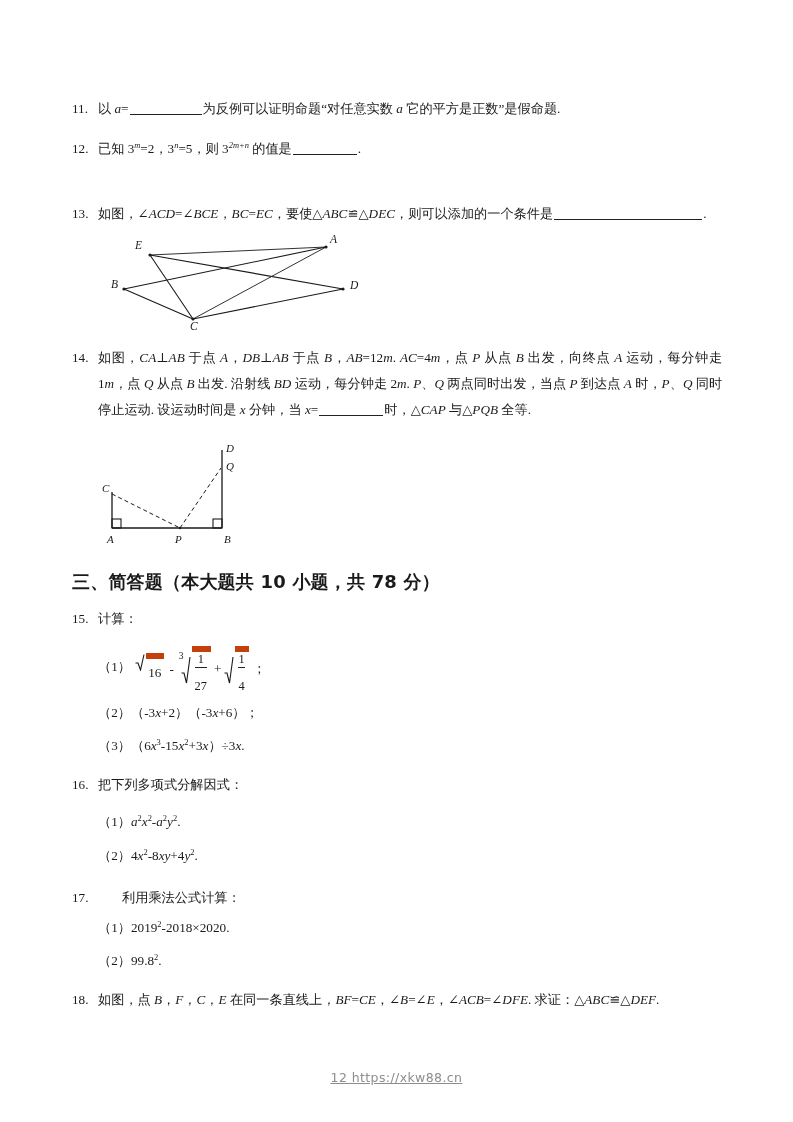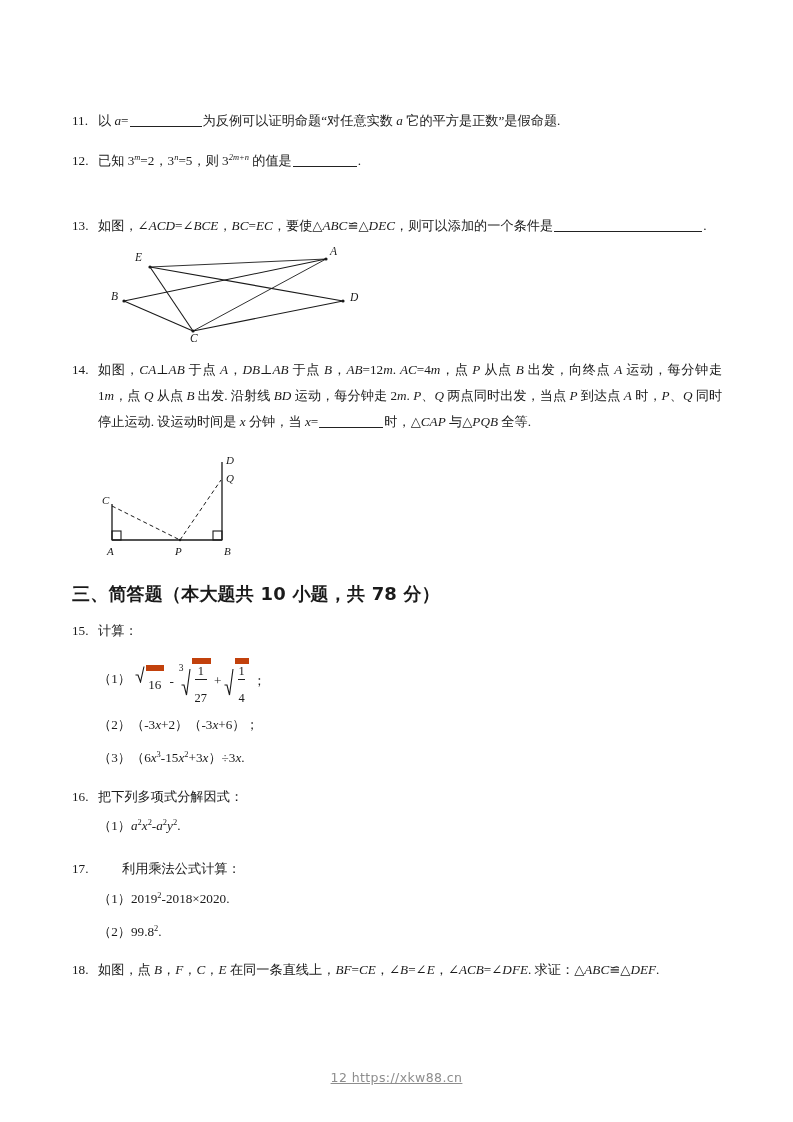--- a/index.html
+++ b/index.html
@@ -17,21 +17,21 @@
   }
   .page {
     position: absolute;
     left: 0; top: 0;
     width: 793px;
     height: 1122px;
   }
   .content {
     position: absolute;
     left: 72px;
-    top: 108px;
+    top: 96px;
     width: 650px;
   }
 
   
   .q {
     display: flex;
     align-items: flex-start;
     margin-bottom: 14px;
     font-size: 13.2px;
     line-height: 1.95;
@@ -276,27 +276,28 @@
           </span>
         </span>
         <span style="margin-left:3px;">；</span>
       </span>
     </div>
 
     <div class="sub"><span>（2）</span><span>（-3</span><span class="it">x</span><span>+2）（-3</span><span class="it">x</span><span>+6）；</span></div>
 
     <div class="sub"><span>（3）</span><span>（6</span><span class="it">x</span><sup>3</sup><span>-15</span><span class="it">x</span><sup>2</sup><span>+3</span><span class="it">x</span><span>）÷3</span><span class="it">x</span><span>.</span></div>
 
-    <div class="q" style="margin-top:12px; margin-bottom:4px;">
+    <div class="q" style="margin-top:12px; margin-bottom:12px;">
       <div class="q-num">16.</div>
       <div class="q-body">把下列多项式分解因式：</div>
     </div>
 
     <div class="sub"><span>（1）</span><span class="it">a</span><sup>2</sup><span class="it">x</span><sup>2</sup><span>-</span><span class="it">a</span><sup>2</sup><span class="it">y</span><sup>2</sup><span>.</span></div>
 
+    <div class="sub"><span>（2）</span><span>4</span><span class="it">x</span><sup>2</sup><span>-8</span><span class="it">xy</span><span>+4</span><span class="it">y</span><sup>2</sup><span>.</span></div>
 
     <div class="q" style="margin-top:16px; margin-bottom:4px;gap:24px;">
       <div class="q-num">17.</div>
       <div class="q-body">利用乘法公式计算：</div>
     </div>
 
     <div class="sub"><span>（1）</span><span>2019</span><sup>2</sup><span>-2018×2020.</span></div>
 
     <div class="sub"><span>（2）</span><span>99.8</span><sup>2</sup><span>.</span></div>
 

